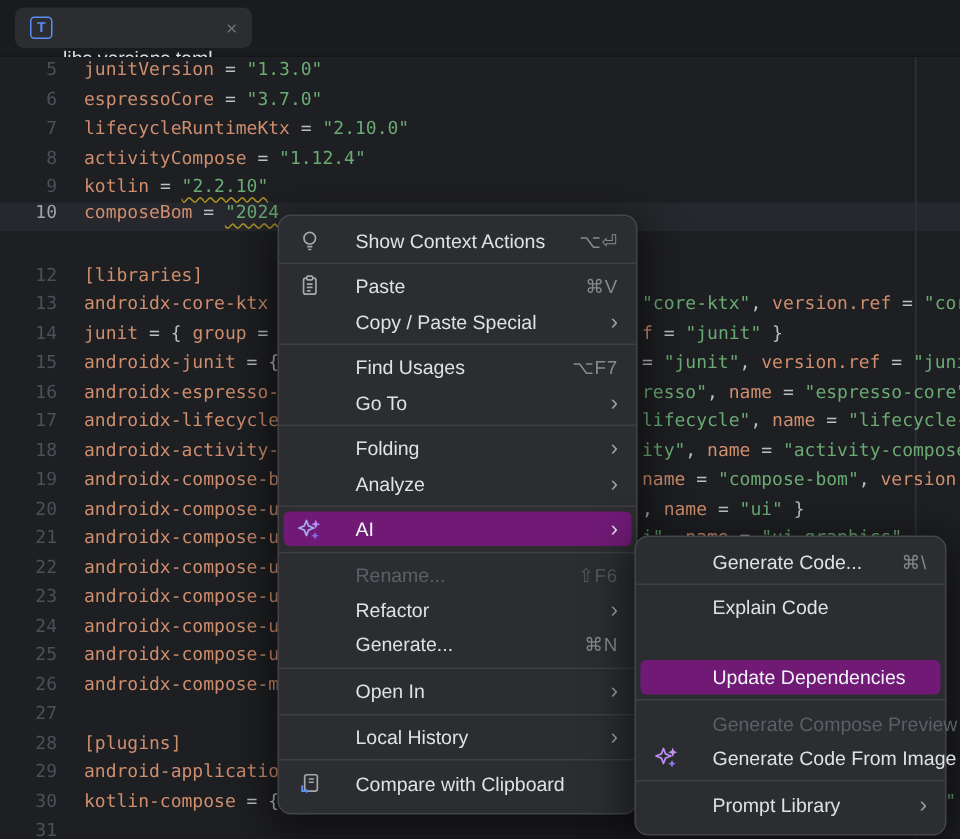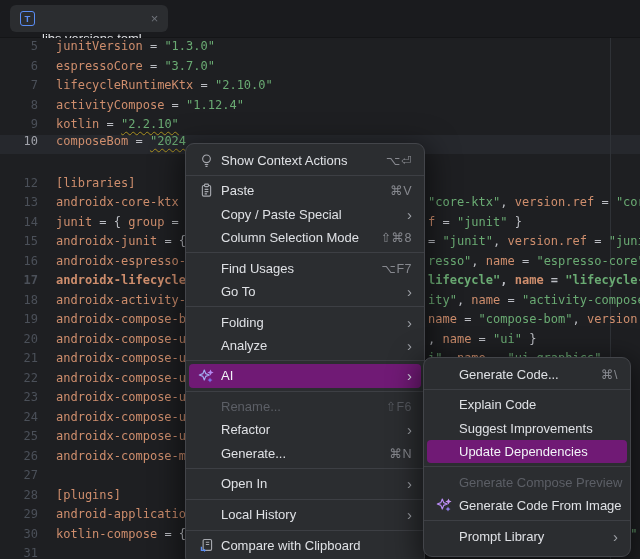--- a/index.html
+++ b/index.html
@@ -34,21 +34,21 @@
   .tk-p { color:#BCBEC4; }
   .tk-s { color:#6AAB73; }
   .tk-w { color:#6AAB73; text-decoration:underline; text-decoration-style:wavy;
           text-decoration-color:#A89022; text-decoration-thickness:1px; text-underline-offset:3px; }
 
   
   .menu { position:absolute; background:#2B2D30; border:1px solid #43454A; border-radius:9px;
           padding:4.5px 0 8px 0; box-shadow:0 8px 28px 6px rgba(0,0,0,.5); }
   #context-menu { left:185px; top:143px; width:240px; z-index:10; }
   #ai-submenu   { left:423px; top:357px; width:208px; z-index:11; }
-  .menu-item { display:flex; align-items:center; height:23.2px; padding:0 12px; }
+  .menu-item { display:flex; align-items:center; height:23.2px; padding:0 12px;gap:16px; }
   .menu-item.sel { background:#701a75; margin:0 3px; border-radius:4px; padding:0 9px; }
   .mi-icon { width:16px; height:16px; margin-right:7px; flex:none;
              display:flex; align-items:center; justify-content:center; }
   .mi-label { font-size:13px; color:#DFE1E5; white-space:nowrap; }
   .sel .mi-label { color:#F2F4F8; }
   .dis .mi-label { color:#5C5F66; }
   .mi-short { margin-left:auto; font-size:12.5px; color:#87898F; letter-spacing:.5px; white-space:nowrap; }
   .dis .mi-short { color:#55585E; }
   .mi-chev { margin-left:auto; color:#9DA0A6; font-size:15px; line-height:1; }
   .sel .mi-chev { color:#D9DEE8; }
@@ -110,21 +110,21 @@
       <div class="code-line" style="top: 194px;">
         <div class="ln">15</div>
         <div class="code-text"><span class="tk-k">androidx-junit</span><span class="tk-p"> = {</span></div>
         <div class="rseg" style="left: 428px;"><span class="tk-p">= </span><span class="tk-s">"junit"</span><span class="tk-p">, </span><span class="tk-k">version.ref</span><span class="tk-p"> = </span><span class="tk-s">"junit"</span></div>
       </div>
       <div class="code-line" style="top: 213.5px; padding-left: 48px;">
         <div class="ln">16</div>
         <div class="code-text"><span class="tk-k">androidx-espresso-</span></div>
         <div class="rseg" style="left: 428px;"><span class="tk-s">resso"</span><span class="tk-p">, </span><span class="tk-k">name</span><span class="tk-p"> = </span><span class="tk-s">"espresso-core"</span></div>
       </div>
-      <div class="code-line" style="top: 233px; font-weight: bold;">
+      <div class="code-line" style="top: 233px;">
         <div class="ln">17</div>
         <div class="code-text"><span class="tk-k">androidx-lifecycle</span></div>
         <div class="rseg" style="left: 428px;"><span class="tk-s">lifecycle"</span><span class="tk-p">, </span><span class="tk-k">name</span><span class="tk-p"> = </span><span class="tk-s">"lifecycle-ru</span></div>
       </div>
       <div class="code-line" style="top: 252.5px;">
         <div class="ln">18</div>
         <div class="code-text"><span class="tk-k">androidx-activity-</span></div>
         <div class="rseg" style="left: 428px;"><span class="tk-s">ity"</span><span class="tk-p">, </span><span class="tk-k">name</span><span class="tk-p"> = </span><span class="tk-s">"activity-compose"</span></div>
       </div>
       <div class="code-line" style="top: 272px;">
@@ -204,25 +204,20 @@
           <path d="M6 6.8h4M6 9.2h4M6 11.6h2.6"></path>
         </svg>
       </span>
       <span class="mi-label">Paste</span>
       <span class="mi-short">⌘V</span>
     </div>
     <div class="menu-item">
       <span class="mi-icon"></span>
       <span class="mi-label">Copy / Paste Special</span>
       <span class="mi-chev">›</span>
-    </div>
-    <div class="menu-item">
-      <span class="mi-icon"></span>
-      <span class="mi-label">Column Selection Mode</span>
-      <span class="mi-short">⇧⌘8</span>
     </div>
     <div class="menu-sep"></div>
     <div class="menu-item">
       <span class="mi-icon"></span>
       <span class="mi-label">Find Usages</span>
       <span class="mi-short">⌥F7</span>
     </div>
     <div class="menu-item">
       <span class="mi-icon"></span>
       <span class="mi-label">Go To</span>
@@ -298,21 +293,20 @@
       <span class="mi-label">Generate Code...</span>
       <span class="mi-short">⌘\</span>
     </div>
     <div class="menu-sep"></div>
     <div class="menu-item">
       <span class="mi-icon"></span>
       <span class="mi-label">Explain Code</span>
     </div>
     <div class="menu-item">
       <span class="mi-icon"></span>
-      <span class="mi-label">Suggest Improvements</span>
     </div>
     <div class="menu-item sel">
       <span class="mi-icon"></span>
       <span class="mi-label">Update Dependencies</span>
     </div>
     <div class="menu-sep"></div>
     <div class="menu-item dis">
       <span class="mi-icon"></span>
       <span class="mi-label">Generate Compose Preview</span>
     </div>

